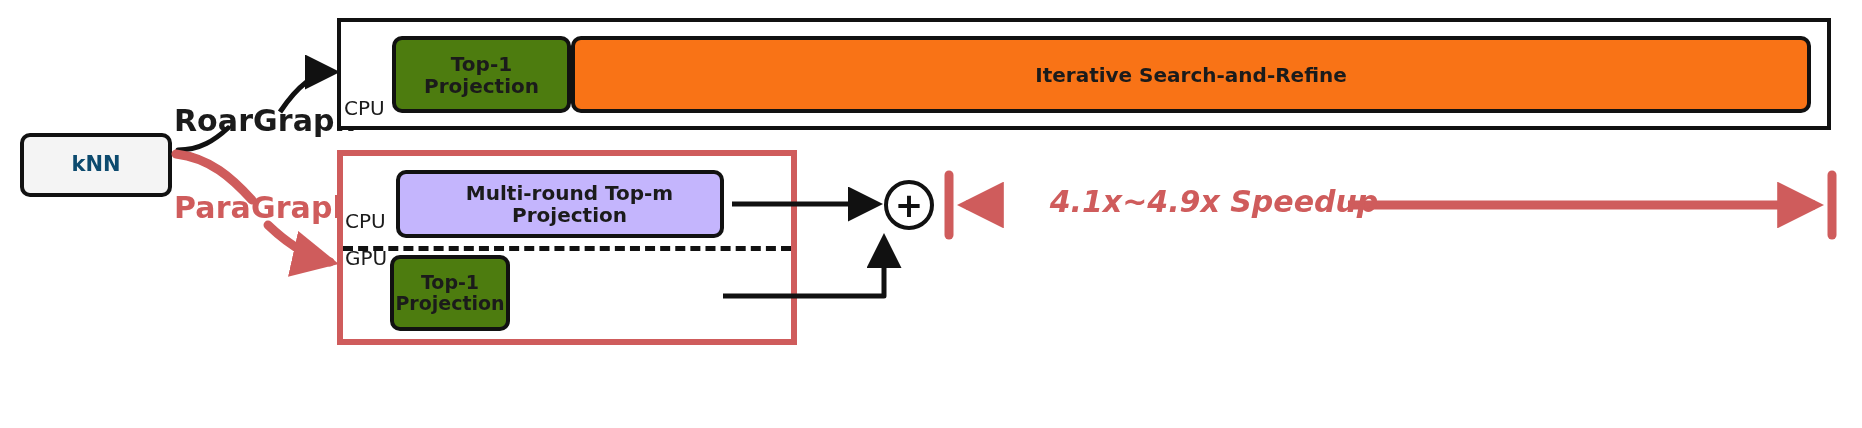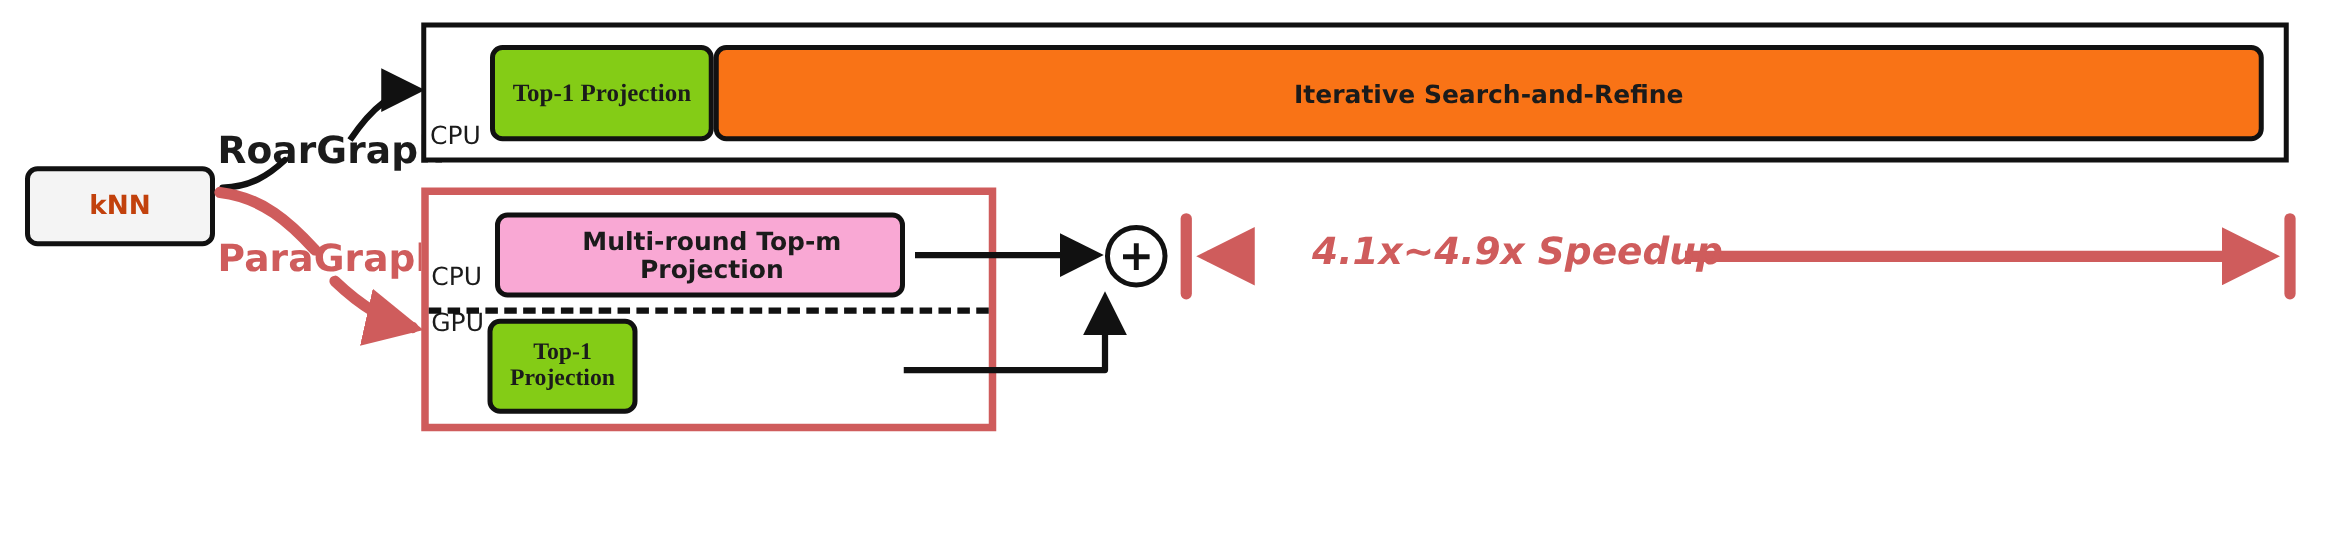--- a/index.html
+++ b/index.html
@@ -9,21 +9,21 @@
   }
   .stage{position:absolute;left:0;top:0;width:1862px;height:428px;}
   .abs{position:absolute;box-sizing:border-box;}
 
   
   .knn-box{
     left:20px;top:133px;width:152px;height:64px;
     border:4px solid #111111;border-radius:10px;background:#f4f4f4;
     display:flex;align-items:center;justify-content:center;
     text-align:center;line-height:1.12;
-    font-size:21px;font-weight:700;color:#c2410c;
+    font-size:21px;font-weight:700;color:#0c4a6e;
   }
   .knn-box span{display:block;}
 
   
   .lbl-roar{
     left:180px;top:103px;width:170px;height:34px;
     font-size:30px;font-weight:800;color:#1b1b1b;letter-spacing:.1px;
     display:flex;align-items:center;justify-content:center;
   }
   .lbl-para{
@@ -51,23 +51,23 @@
   .tag-cpu-bot{left:345px;top:203px;width:56px;height:30px;}
   .tag-gpu-bot{left:345px;top:240px;width:56px;height:30px;}
 
   
   .blk{
     border:4px solid #111111;border-radius:10px;
     display:flex;align-items:center;justify-content:center;
     text-align:center;line-height:1.1;
     font-size:20px;font-weight:700;color:#1b1b1b;
   }
-  .blk-green{background:#84cc16;font-family:Liberation Serif, serif;}
+  .blk-green{background:#4d7c0f;}
   .blk-purple{background:#f97316;}
-  .blk-yellow{background:#f9a8d4;padding-left:19px;}
+  .blk-yellow{background:#c4b5fd;padding-left:19px;}
 
   .b-top1{left:392px;top:36px;width:179px;height:77px;}
   .b-iter{left:571px;top:36px;width:1240px;height:77px;}
 
   .b-multi{left:396px;top:170px;width:328px;height:68px;}
   .b-gtop1{left:390px;top:255px;width:120px;height:76px;
            font-size:19px;}
   .b-gsar {left:508px;top:255px;width:215px;height:72px;
            font-size:19px;}
 

